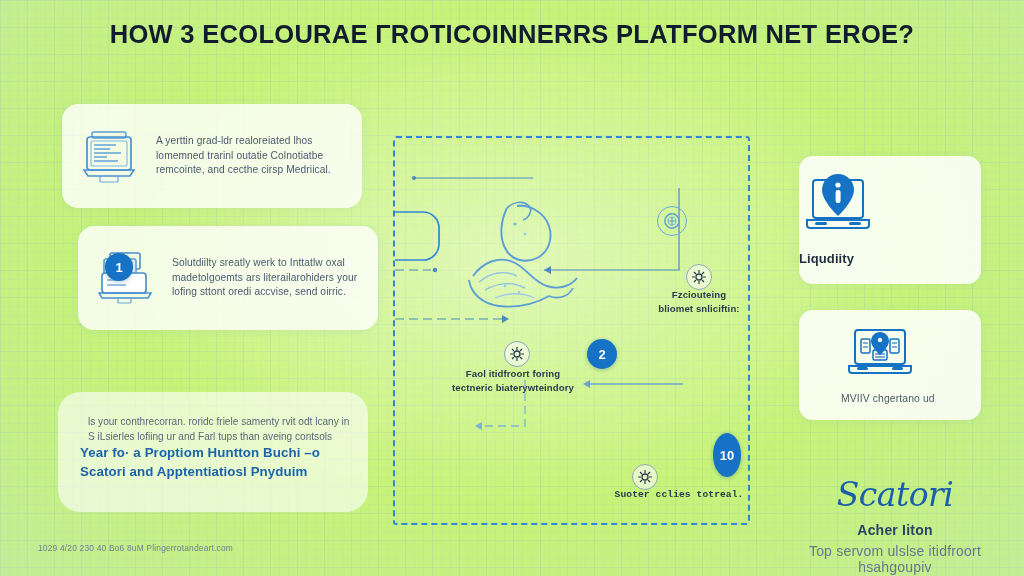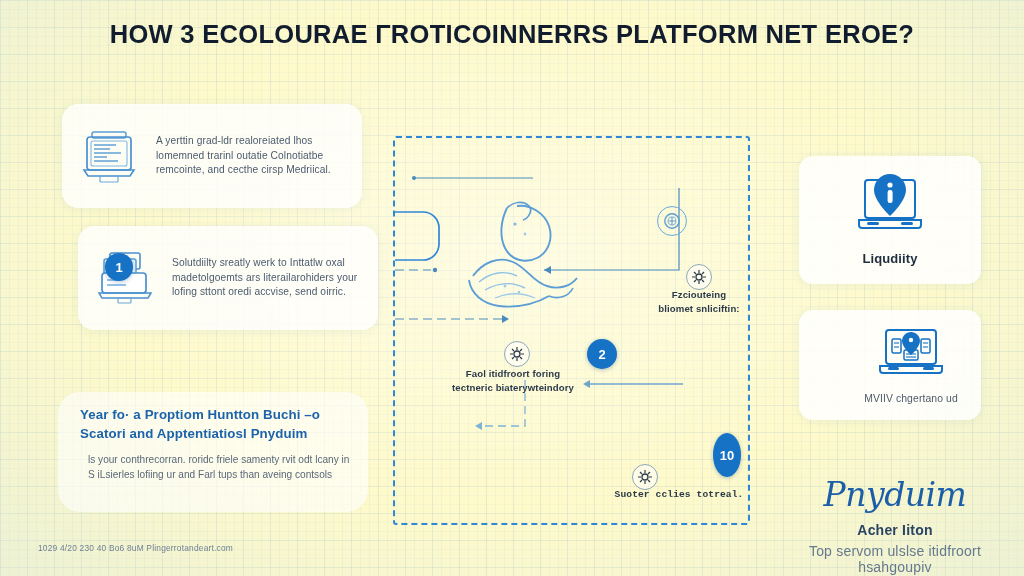--- a/index.html
+++ b/index.html
@@ -8,21 +8,21 @@
     width: 1024px;
     height: 576px;
     overflow: hidden;
     font-family: "Liberation Sans", sans-serif;
   }
 
   #canvas {
     position: relative;
     width: 1024px;
     height: 576px;
-    background-color: #fef9c3;
+    background-color: #bef264;
     overflow: hidden;
   }
 
   
   #grid-texture {
     position: absolute;
     inset: 0;
     background-image:
       repeating-linear-gradient(to right, rgba(120,160,190,0.13) 0 1px, transparent 1px 27px),
       repeating-linear-gradient(to bottom, rgba(120,160,190,0.13) 0 1px, transparent 1px 27px);
@@ -202,21 +202,20 @@
   }
 
   
   .right-card {
     width: 182px;
     left: 799px;
     border-radius: 14px;
     background: rgba(255,255,255,0.86);
     display: flex;
     flex-direction: column;
-    align-items: center;
     justify-content: center;
     gap: 7px;
   }
   #right-card-1 { top: 156px; height: 128px; }
   #right-card-2 { top: 310px; height: 110px; padding-left: 42px; }
 
   .right-card-label {
     font-size: 13px;
     font-weight: bold;
     color: #1f2d3d;
@@ -307,22 +306,22 @@
         <path d="M3 44 h52 l-3 5 H6 Z" stroke="#4a90cf" stroke-width="1.5" fill="none"></path>
         <rect x="22" y="49" width="13" height="5" rx="1" stroke="#6aa8db" stroke-width="1.2"></rect>
       </svg>
     </div>
     <div class="card-text blurry">Solutdiilty sreatly werk to Inttatlw oxal madetolgoemts ars literailarohiders your lofing sttont oredi accvise, send oirric.</div>
   </div>
 
   <div id="badge-1" class="badge">1</div>
 
   <div id="left-highlight">
+    <div id="highlight-body" class="blurry">ls your conthrecorran. roridc friele samenty rvit odt lcany in S iLsierles lofiing ur and Farl tups than aveing contsols</div>
     <div id="highlight-heading" class="blurry">Year fo· a Proptiom Huntton Buchi –o Scatori and Apptentiatiosl Pnyduim</div>
-    <div id="highlight-body" class="blurry">ls your conthrecorran. roridc friele samenty rvit odt lcany in S iLsierles lofiing ur and Farl tups than aveing contsols</div>
   </div>
 
   <div id="center-panel"></div>
 
   <svg class="flow-line" style="left:393px; top:136px;" width="357" height="389" viewBox="0 0 357 389">
 
     <path d="M2 76 H30 a16 16 0 0 1 16 16 V108 a16 16 0 0 1 -16 16 H2" stroke="#2f87d8" stroke-width="1.7" fill="none"></path>
 
     <path d="M22 42 H140" stroke="#4a8bbd" stroke-width="1.2" fill="none"></path>
     <circle cx="21" cy="42" r="2" fill="#4a8bbd"></circle>
@@ -429,18 +428,18 @@
         <line x1="34" y1="28" x2="44" y2="28" stroke="#1572c4" stroke-width="1.1"></line>
         <line x1="34" y1="31" x2="44" y2="31" stroke="#1572c4" stroke-width="1.1"></line>
       </svg>
     </div>
     <div class="right-card-label blurry">MVIIV chgertano ud</div>
   </div>
 
   <div id="footer-url" class="blurry">1029 4/20 230 40 Bo6 8uM Plingerrotandeart.com</div>
 
   <div id="brand-logo">
-    <div id="brand-wordmark" class="blurry">Pnyduim</div>
+    <div id="brand-wordmark" class="blurry">Scatori</div>
     <div id="brand-sub" class="blurry">Acher Iiton</div>
     <div id="brand-tagline" class="blurry">Top servom ulslse itidfroort hsahgoupiv</div>
   </div>
 
 </div>
 
 </body></html>

